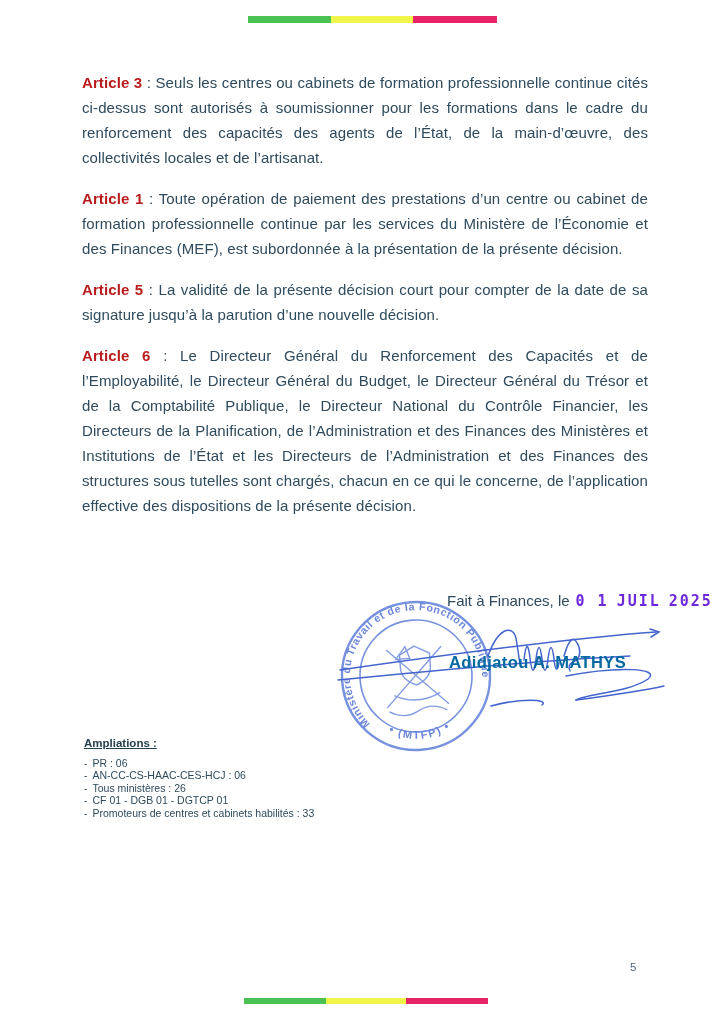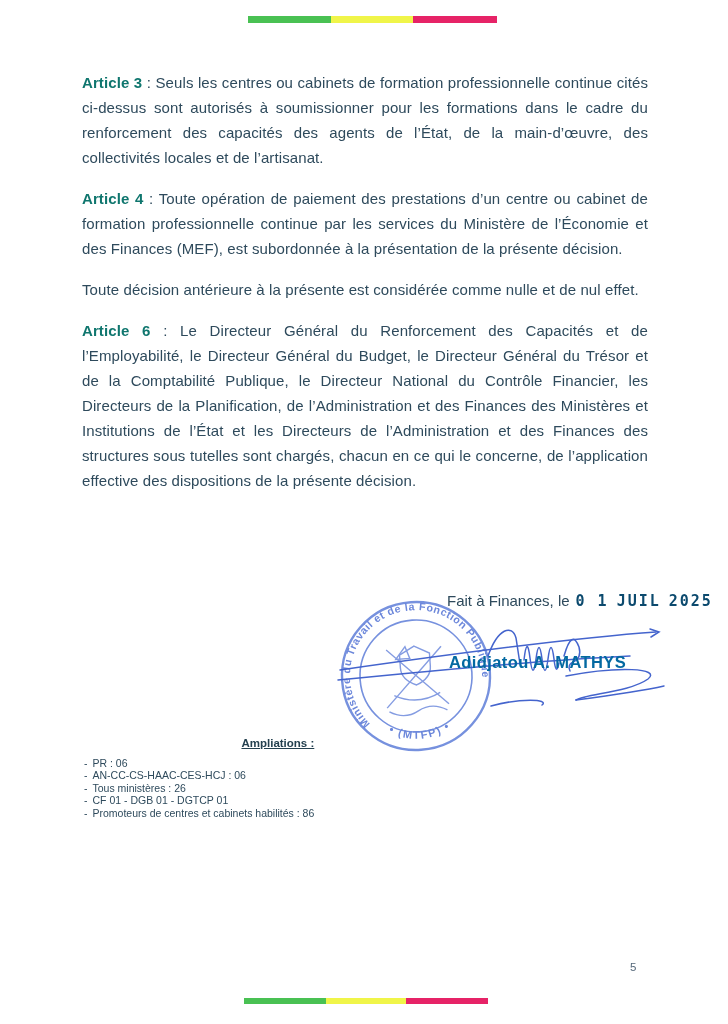--- a/index.html
+++ b/index.html
@@ -25,33 +25,33 @@
   .doc-body {
     position: absolute;
     left: 82px; top: 70px; width: 566px;
     font-size: 15px;
     line-height: 25px;
     text-align: justify;
     text-align-last: left;
     letter-spacing: 0.1px;
   }
   .doc-body p { margin: 0 0 16px 0; }
-  .article-label { font-weight: bold; color: #0f766e; }
+  .article-label { font-weight: bold; color: #b91c1c; }
 
   
   .date-line {
     position: absolute;
     left: 447px; top: 592px;
     white-space: nowrap;
     font-size: 15px;
   }
   .date-stamp {
     font-family: "DejaVu Sans Mono", monospace;
     font-weight: bold;
-    color: #0c4a6e;
+    color: #6d28d9;
     font-size: 15px;
     letter-spacing: 2px;
     margin-left: 6px;
   }
   .date-stamp .gap { letter-spacing: 0; display: inline-block; width: 8px; }
 
   
   .stamp-wrap {
     position: absolute;
     left: 333px; top: 594px;
@@ -85,21 +85,20 @@
     font-size: 10.5px;
     line-height: 12.5px;
     color: #2e4a5c;
   }
   .ampliations-title {
     font-size: 11.5px;
     font-weight: bold;
     text-decoration: underline;
     margin-bottom: 7px;
     color: #24404f;
-    text-align: right;
   }
   .ampliations-item { white-space: nowrap; }
   .ampliations-item .bullet { margin-right: 5px; }
 
   .page-number {
     position: absolute;
     left: 630px; top: 961px;
     font-size: 11.5px;
     color: #55687a;
   }
@@ -115,24 +114,24 @@
 
   <div class="flag-bar top">
     <div class="flag-seg green"></div>
     <div class="flag-seg yellow"></div>
     <div class="flag-seg red"></div>
   </div>
 
   <div class="doc-body">
     <p><span class="article-label">Article 3</span><span> : </span><span>Seuls les centres ou cabinets de formation professionnelle continue cités ci-dessus sont autorisés à soumissionner pour les formations dans le cadre du renforcement des capacités des agents de l’État, de la main-d’œuvre, des collectivités locales et de l’artisanat.</span></p>
 
-    <p><span class="article-label">Article 4</span><span> : </span><span>Toute opération de paiement des prestations d’un centre ou cabinet de formation professionnelle continue par les services du Ministère de l’Économie et des Finances (MEF), est subordonnée à la présentation de la présente décision.</span></p>
+    <p><span class="article-label">Article 1</span><span> : </span><span>Toute opération de paiement des prestations d’un centre ou cabinet de formation professionnelle continue par les services du Ministère de l’Économie et des Finances (MEF), est subordonnée à la présentation de la présente décision.</span></p>
 
+    <p><span class="article-label">Article 5</span><span> : </span><span>La validité de la présente décision court pour compter de la date de sa signature jusqu’à la parution d’une nouvelle décision.</span></p>
 
-    <p>Toute décision antérieure à la présente est considérée comme nulle et de nul effet.</p>
 
     <p><span class="article-label">Article 6</span><span> : </span><span>Le Directeur Général du Renforcement des Capacités et de l’Employabilité, le Directeur Général du Budget, le Directeur Général du Trésor et de la Comptabilité Publique, le Directeur National du Contrôle Financier, les Directeurs de la Planification, de l’Administration et des Finances des Ministères et Institutions de l’État et les Directeurs de l’Administration et des Finances des structures sous tutelles sont chargés, chacun en ce qui le concerne, de l’application effective des dispositions de la présente décision.</span></p>
   </div>
 
   <div class="date-line">
     <span>Fait à Finances, le</span><span class="date-stamp"><span>0 1</span><span class="gap"></span><span>JUIL</span><span class="gap"></span><span>2025</span></span>
   </div>
 
   <div class="stamp-wrap">
     <svg width="166" height="164" viewBox="0 0 166 164">
@@ -177,21 +176,21 @@
   </div>
 
   <div class="signer-name">Adidjatou A. MATHYS</div>
 
   <div class="ampliations">
     <div class="ampliations-title">Ampliations :</div>
     <div class="ampliations-item"><span class="bullet">-</span><span>PR : 06</span></div>
     <div class="ampliations-item"><span class="bullet">-</span><span>AN-CC-CS-HAAC-CES-HCJ : 06</span></div>
     <div class="ampliations-item"><span class="bullet">-</span><span>Tous ministères : 26</span></div>
     <div class="ampliations-item"><span class="bullet">-</span><span>CF 01 - DGB 01 - DGTCP 01</span></div>
-    <div class="ampliations-item"><span class="bullet">-</span><span>Promoteurs de centres et cabinets habilités : 86</span></div>
+    <div class="ampliations-item"><span class="bullet">-</span><span>Promoteurs de centres et cabinets habilités : 33</span></div>
   </div>
 
   <div class="page-number">5</div>
 
   <div class="flag-bar bottom">
     <div class="flag-seg green"></div>
     <div class="flag-seg yellow"></div>
     <div class="flag-seg red"></div>
   </div>
 

